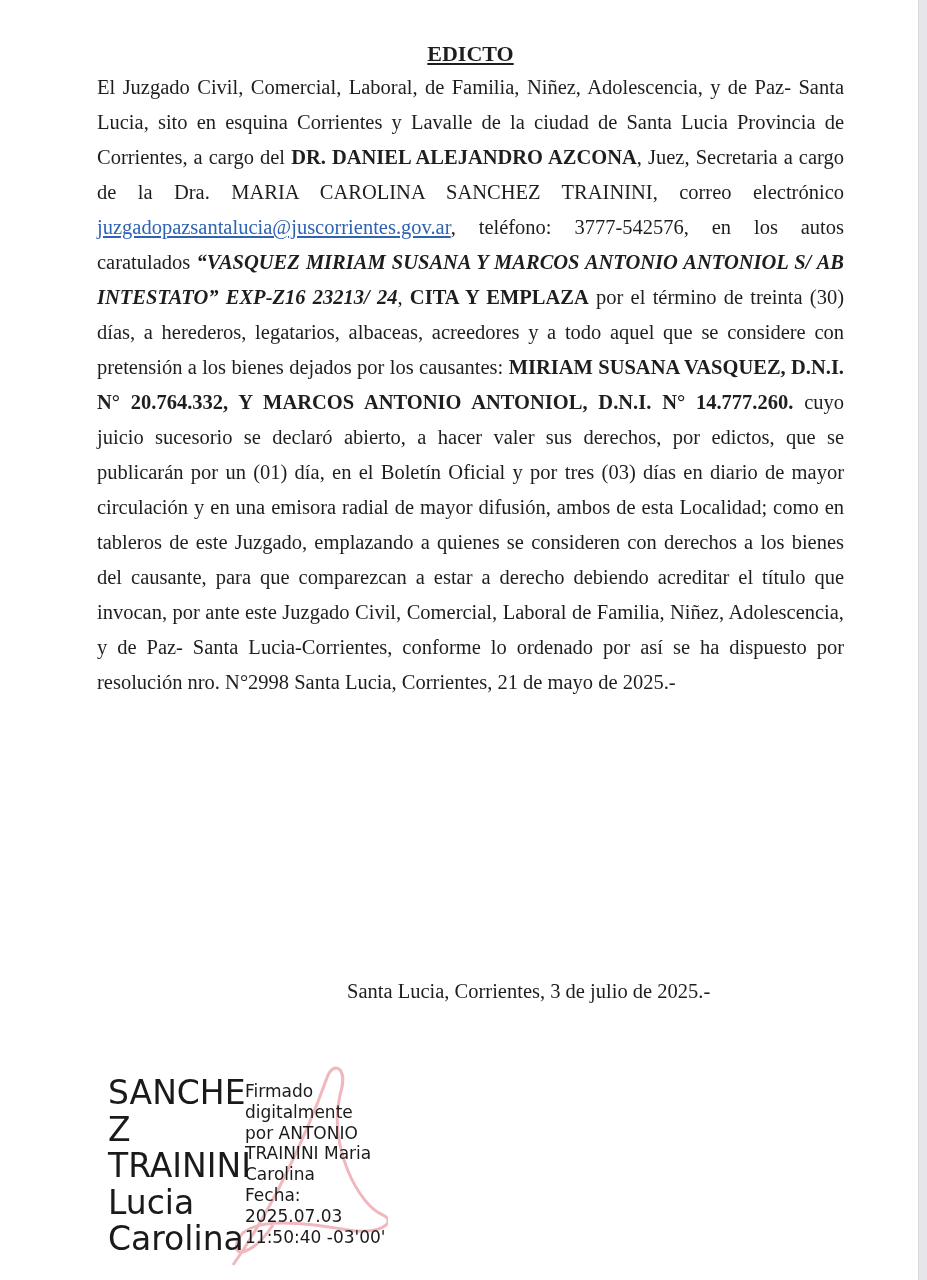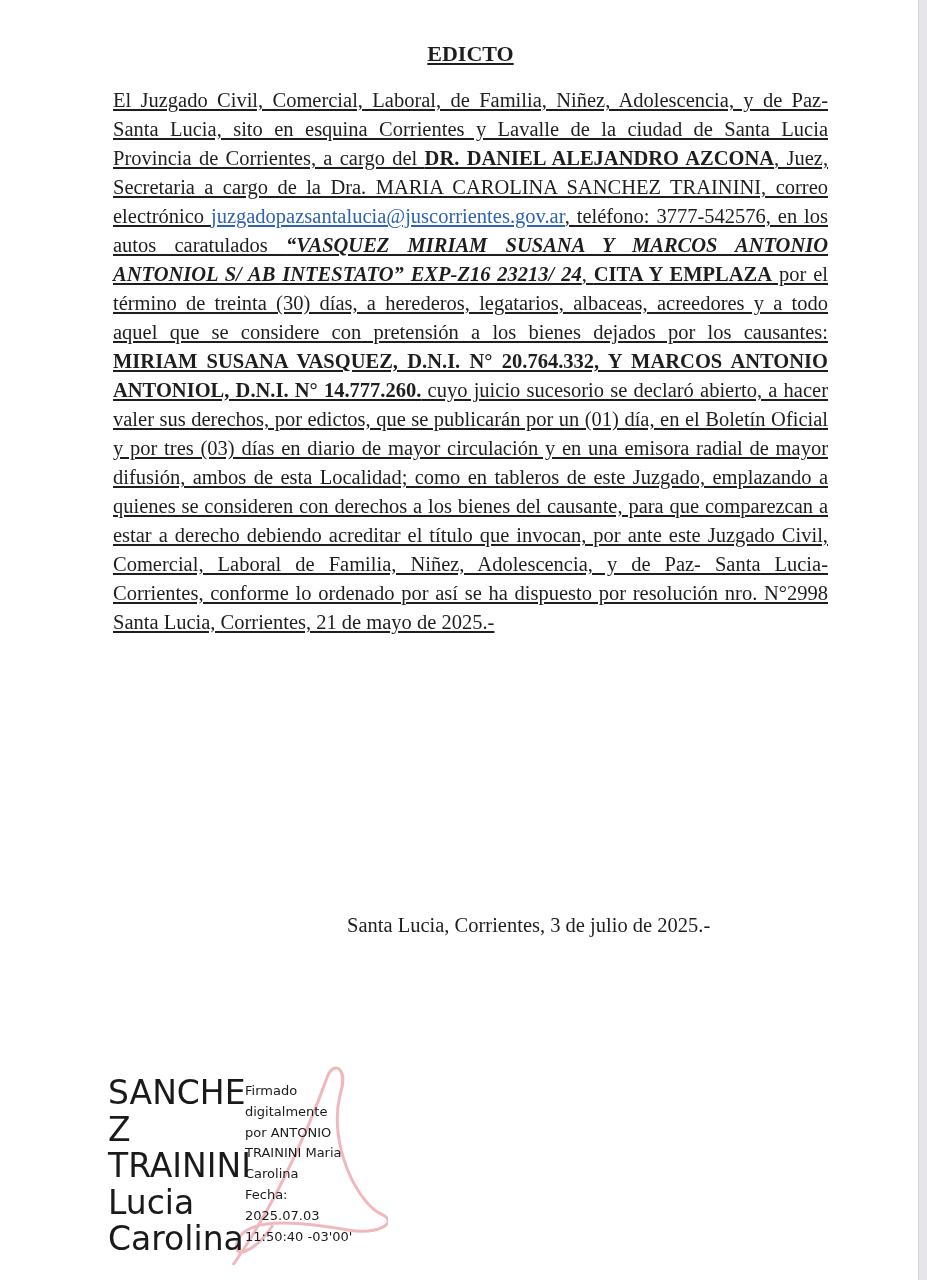--- a/index.html
+++ b/index.html
@@ -1,27 +1,27 @@
 <!DOCTYPE html>
 <html><head>
 <meta charset="utf-8">
 <style>
   html, body { margin:0; padding:0; }
   body { width:927px; height:1280px; background:#ffffff; position:relative; overflow:hidden; }
   .rightbar { position:absolute; top:0; left:918px; width:9px; height:1280px; background:#e6e6ea; border-left:1px solid #d8d8dc; }
   .page { position:absolute; left:97px; top:22px; width:747px; font-family:"Liberation Serif", serif; color:#1e1e1e; font-size:20.5px; }
   .title { text-align:center; font-weight:bold; text-decoration:underline; font-size:22px; line-height:32px; margin:16px 0 0 0; }
-  .body { text-align:justify; line-height:29px; margin:16px;text-decoration:underline; }
+  .body { text-align:justify; line-height:35px; margin:0; }
   .body b { font-weight:bold; }
   .body .bi { font-weight:bold; font-style:italic; }
   .link { color:#2e62b4; text-decoration:underline; }
-  .closing { position:absolute; left:347px; top:914px; font-family:"Liberation Serif", serif; font-size:20.5px; color:#1e1e1e; }
+  .closing { position:absolute; left:347px; top:980px; font-family:"Liberation Serif", serif; font-size:20.5px; color:#1e1e1e; }
   .sig { position:absolute; left:108px; top:1075px; font-family:"DejaVu Sans", sans-serif; color:#1a1a1a; }
   .sig-name { position:absolute; left:0; top:0; font-size:33px; line-height:36.6px; width:130px; white-space:nowrap; }
-  .sig-info { position:absolute; left:137px; top:6px; font-size:13px; line-height:20.8px; white-space:nowrap; }
+  .sig-info { position:absolute; left:137px; top:6px; font-size:17px; line-height:20.8px; white-space:nowrap; }
   .sig-logo { position:absolute; left:100px; top:-10px; width:180px; height:210px; }
 </style>
 </head>
 <body>
 
 <div class="rightbar"></div>
 
 <div class="page">
   <div class="title">EDICTO</div>
   <p class="body"><span> El Juzgado Civil, Comercial, Laboral, de Familia, Niñez, Adolescencia, y de Paz- Santa Lucia, sito en esquina Corrientes y Lavalle de la ciudad de Santa Lucia Provincia de Corrientes, a cargo del </span><b>DR. DANIEL ALEJANDRO AZCONA</b><span>, Juez, Secretaria a cargo de la Dra. MARIA CAROLINA SANCHEZ TRAININI, correo electrónico </span><span class="link">juzgadopazsantalucia@juscorrientes.gov.ar</span><span>, teléfono: 3777-542576, en los autos caratulados </span><span class="bi">“VASQUEZ MIRIAM SUSANA Y MARCOS ANTONIO ANTONIOL S/ AB INTESTATO” EXP-Z16 23213/ 24</span><span>, </span><b>CITA Y EMPLAZA</b><span> por el término de treinta (30) días, a herederos, legatarios, albaceas, acreedores y a todo aquel que se considere con pretensión a los bienes dejados por los causantes: </span><b>MIRIAM SUSANA VASQUEZ, D.N.I. N° 20.764.332, Y MARCOS ANTONIO ANTONIOL, D.N.I. N° 14.777.260.</b><span> cuyo juicio sucesorio se declaró abierto, a hacer valer sus derechos, por edictos, que se publicarán por un (01) día, en el Boletín Oficial y por tres (03) días en diario de mayor circulación y en una emisora radial de mayor difusión, ambos de esta Localidad; como en tableros de este Juzgado, emplazando a quienes se consideren con derechos a los bienes del causante, para que comparezcan a estar a derecho debiendo acreditar el título que invocan, por ante este Juzgado Civil, Comercial, Laboral de Familia, Niñez, Adolescencia, y de Paz- Santa Lucia-Corrientes, conforme lo ordenado por así se ha dispuesto por resolución nro. N°2998  Santa Lucia,  Corrientes, 21  de mayo de 2025.-</span></p>

